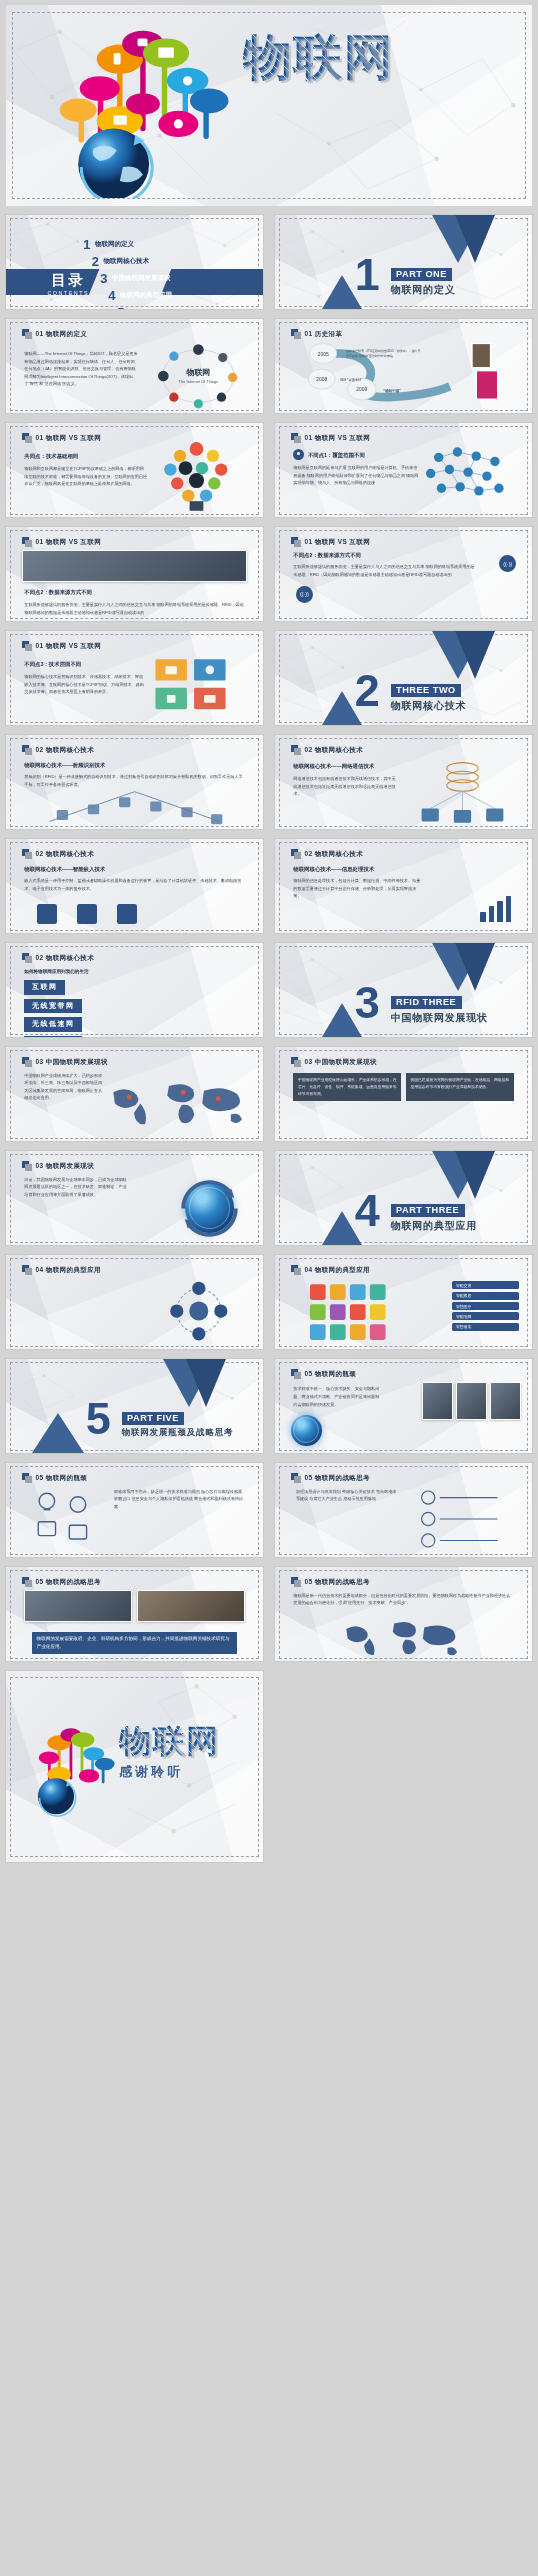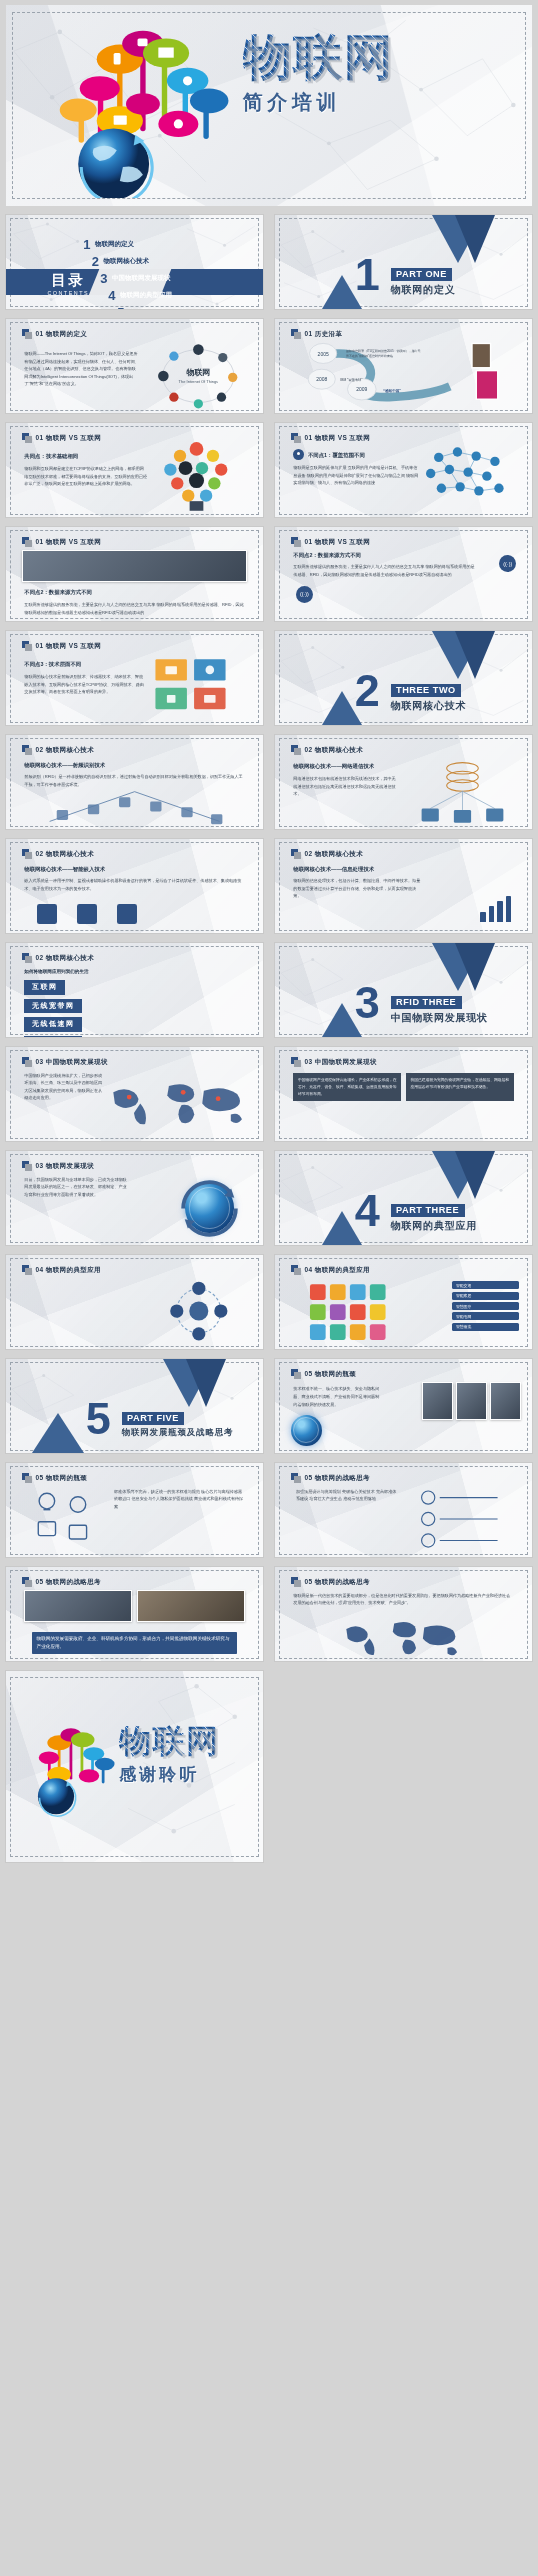--- a/index.html
+++ b/index.html
@@ -354,21 +354,20 @@
             <path d="M86 176 q16 -8 30 2 q-6 12 -22 14 q-12 -6 -8 -16z"></path>
             <path d="M124 200 q18 -4 26 10 q-12 14 -30 8z"></path>
           </g>
           <path d="M70 200 a46 46 0 1 0 74 -36" stroke="#6ec6f0" stroke-width="4" fill="none"></path>
           <path d="M140 158 l12 8 l-14 6z" fill="#6ec6f0"></path>
         </svg>
       </div>
 
       <div class="cover-text">
         <div class="bigtitle">物联网</div>
-        <div class="subtitle">简介培训</div>
       </div>
     </div>
   </div>
 
   <div class="grid">
 
     <div class="cell">
       <div class="slide">
         <div class="poly"></div>
         <svg class="netdots" viewBox="0 0 340 128" preserveAspectRatio="none">
@@ -1198,21 +1197,21 @@
                 <stop offset="78%" stop-color="#17508f"></stop>
                   <stop offset="100%" stop-color="#0c2a52"></stop>
               </radialGradient>
             </defs>
             <path d="M70 200 a46 46 0 1 0 74 -36" stroke="#6ec6f0" stroke-width="4" fill="none"></path>
             <path d="M140 158 l12 8 l-14 6z" fill="#6ec6f0"></path>
           </svg>
         </div>
         <div style="position:absolute;left:44%;top:28%;width:54%">
           <div class="bigtitle" style="font-size:32px">物联网</div>
-          <div class="subtitle" style="font-size:17px;letter-spacing:3.1px;margin-top:6.1px">感谢聆听</div>
+          <div class="subtitle" style="font-size:13px;letter-spacing:3.1px;margin-top:6.1px">感谢聆听</div>
         </div>
       </div>
     </div>
     <div class="cell empty" style="height:201px"></div>
   </div>
 
 </div>
 
 
 </body></html>

